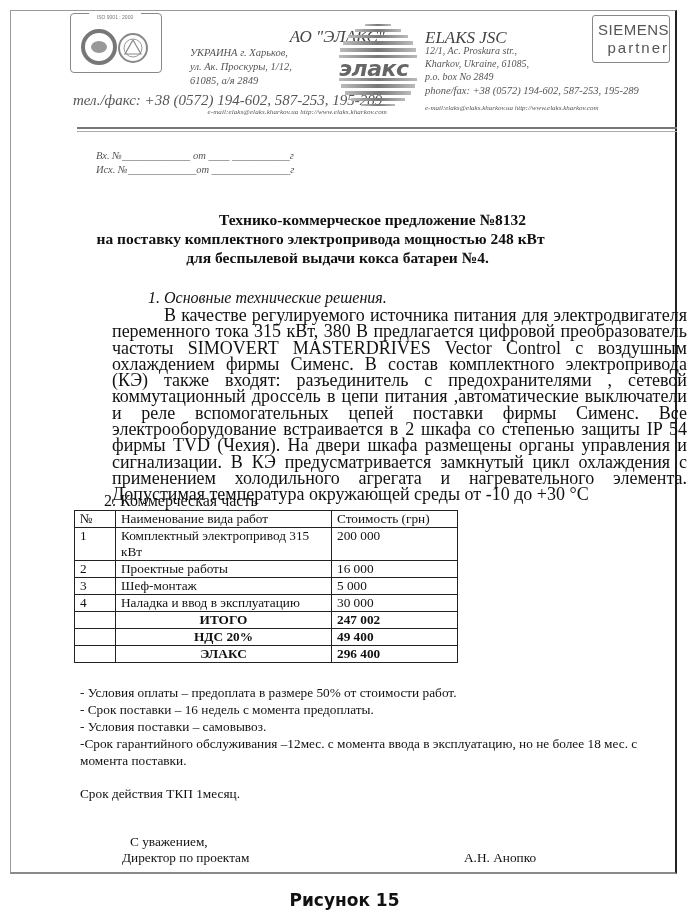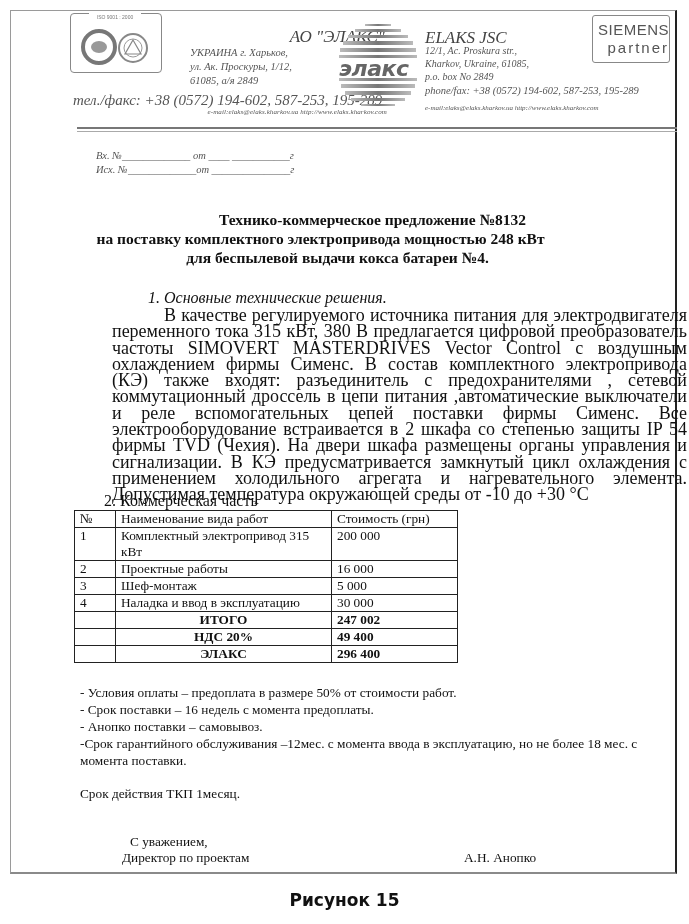--- a/index.html
+++ b/index.html
@@ -153,21 +153,21 @@
   <tr>
     <td></td>
     <td class="right">ЭЛАКС</td>
     <td class="bold">296 400</td>
   </tr>
 </tbody>
   </table>
 
 <div class="abs terms" style="top:685px">- Условия оплаты – предоплата в размере  50% от  стоимости работ.</div>
 <div class="abs terms" style="top:702px">- Срок поставки – 16 недель с момента предоплаты.</div>
-<div class="abs terms" style="top:719px">- Анопко поставки – самовывоз.</div>
+<div class="abs terms" style="top:719px">- Условия поставки – самовывоз.</div>
 <div class="abs terms" style="top:736px;width:565px;">-Срок гарантийного обслуживания –12мес. с момента ввода в эксплуатацию, но не более 18 мес. с момента поставки.</div>
 <div class="abs terms" style="top:786px">Срок действия ТКП 1месяц.</div>
 
 <div class="abs terms" style="top:834px;left:130px;width:200px;">С уважением,</div>
 <div class="abs terms" style="top:850px;left:122px;width:200px;">Директор по проектам</div>
 <div class="abs terms" style="top:850px;left:464px;width:150px;">А.Н. Анопко</div>
 
 <div class="abs caption">Рисунок 15</div>
 
 </body></html>

